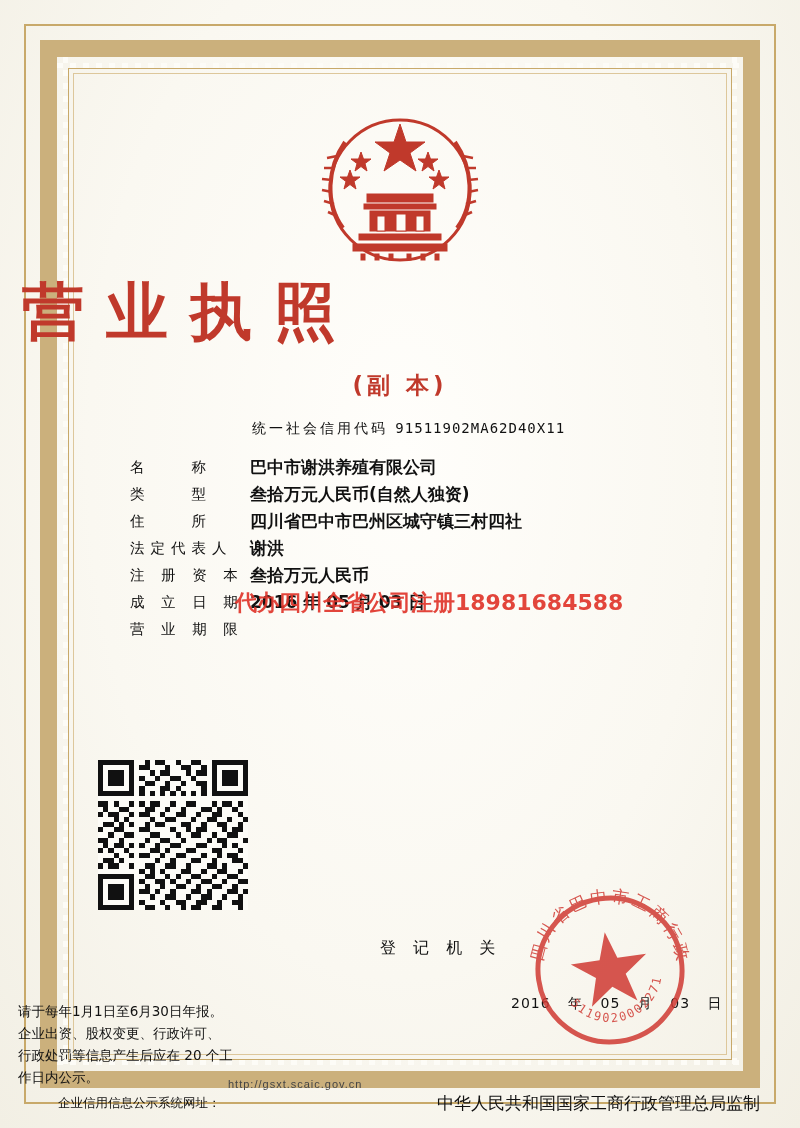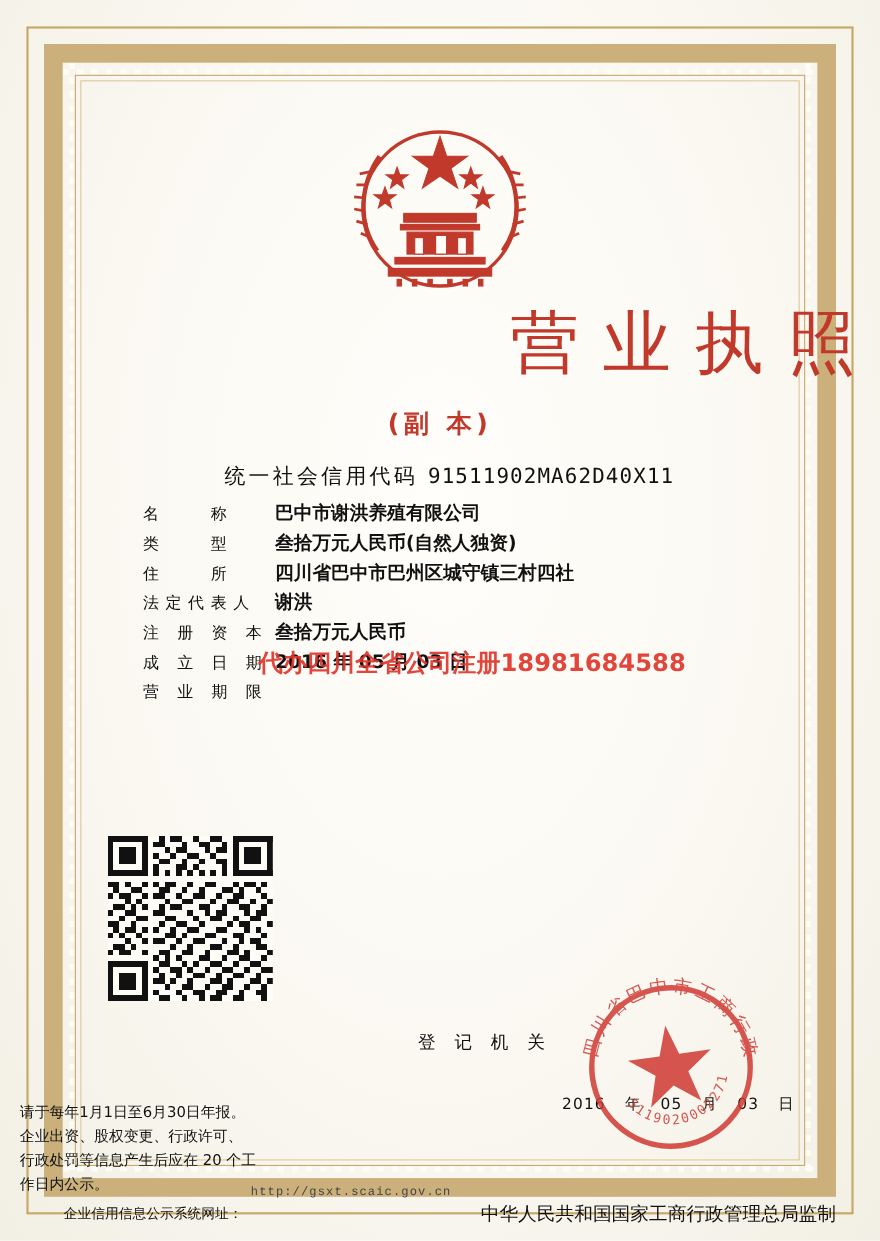--- a/index.html
+++ b/index.html
@@ -47,37 +47,37 @@
     border:1px solid #ddc79b;
   }
   
   .emblem{
     position:absolute;left:50%;top:108px;transform:translateX(-50%);
     width:170px;height:160px;
   }
   
   .title{
     position:absolute;left:0;right:0;top:270px;
-    text-align:right;
+    text-align:left;
     font-family:"DejaVu Sans","Liberation Sans",sans-serif;
     font-size:62px;
     letter-spacing:22px;
-    font-weight:normal;
+    font-weight:bold;
     color:#c0392b;
     text-indent:22px;
   }
   .subtitle{
     position:absolute;left:0;right:0;top:370px;
     text-align:center;
     font-size:23px;color:#c0392b;letter-spacing:4px;font-weight:bold;
   }
   .credit-code{
     position:absolute;left:0;right:17px;top:420px;
     text-align:center;
-    font-size:19px;color:#111;letter-spacing:3px;padding-left:34px;
+    font-size:14px;color:#111;letter-spacing:3px;padding-left:34px;
   }
   .credit-code .code{letter-spacing:1px;font-family:"DejaVu Sans Mono",monospace;}
   
   .fields{
     position:absolute;left:130px;top:458px;width:540px;
     font-size:14px;color:#111;
   }
   .row{display:flex;margin-bottom:8px;align-items:flex-start;}
   .label{
     width:120px;flex:0 0 120px;
@@ -127,21 +127,21 @@
   .note{
     position:absolute;left:18px;top:1000px;width:330px;
     font-size:13.5px;line-height:22px;color:#111;
   }
   .sys-url-label{
     position:absolute;left:58px;top:1095px;font-size:12.5px;color:#111;
   }
   .sys-url{
     position:absolute;left:228px;top:1078px;
     font-size:11px;color:#444;
-    font-family:Liberation Mono, monospace;
+    font-family:Liberation Sans, sans-serif;
     letter-spacing:1px;
   }
   .issuer{
     position:absolute;right:40px;top:1092px;
     font-size:17px;color:#111;
   }
 </style>
 </head>
 <body>
 

